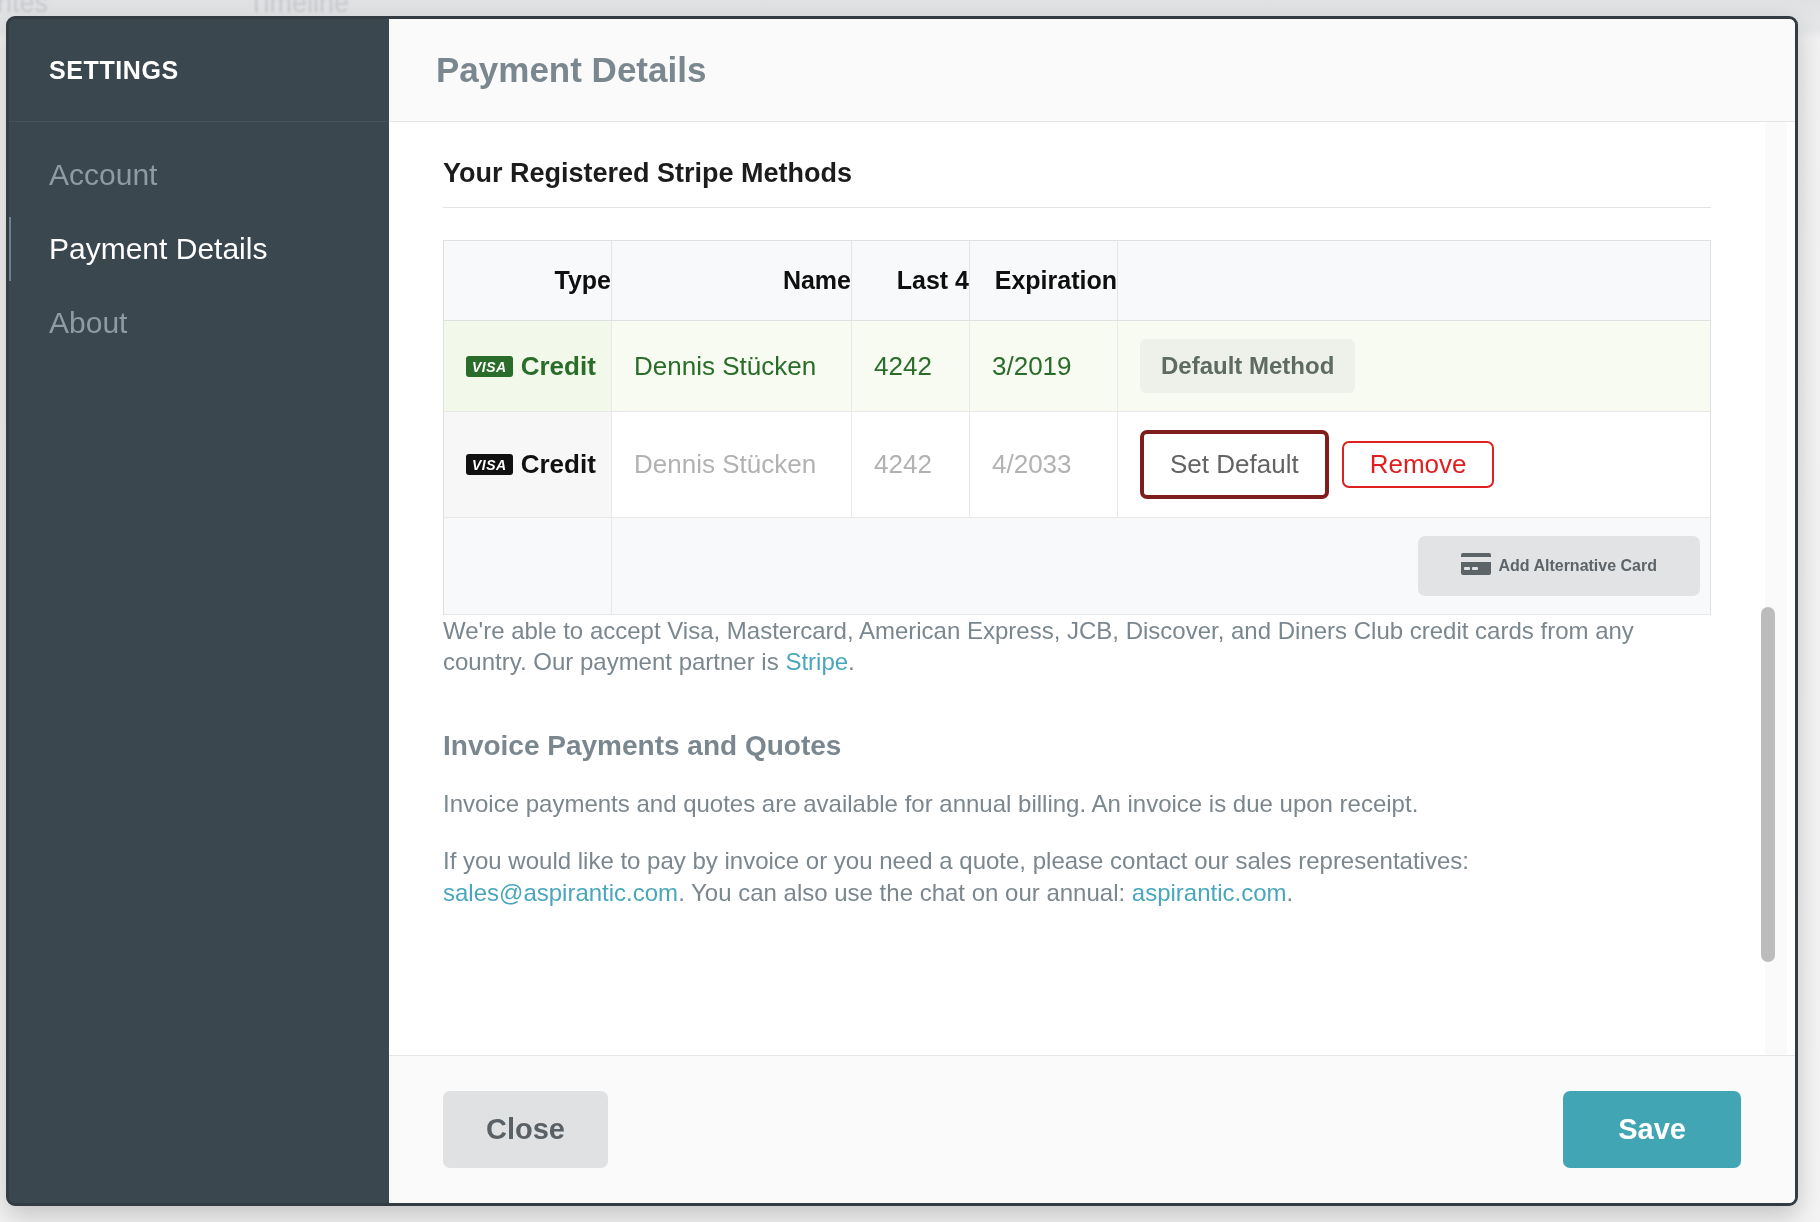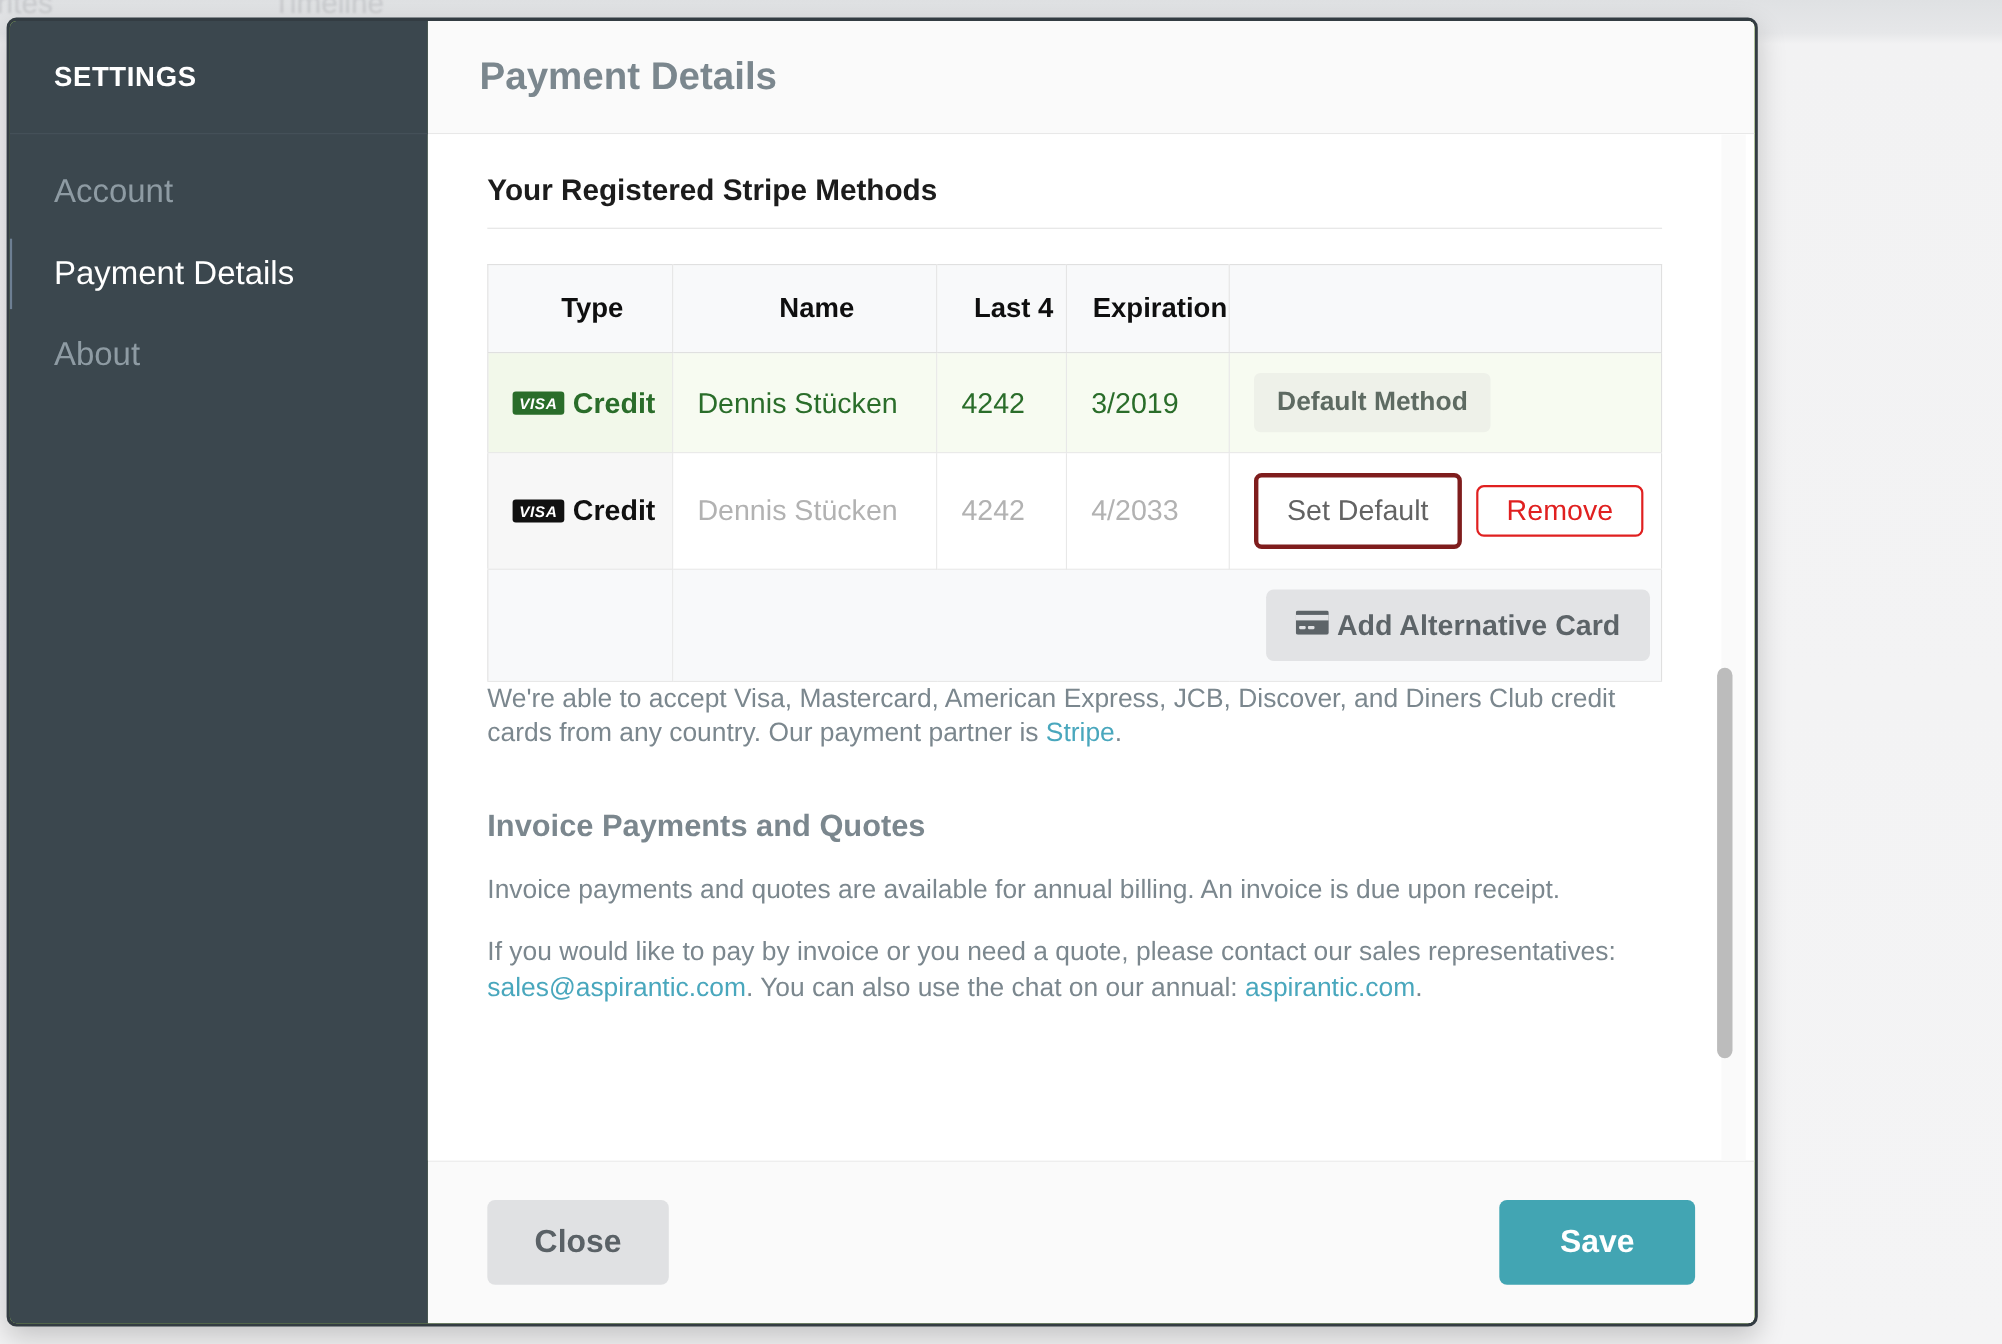--- a/index.html
+++ b/index.html
@@ -30,23 +30,23 @@
   }
   #bg-tabs span { position: absolute; top: 0; }
   .bg-tab-1 { left: -18px; }
   .bg-tab-2 { left: 248px; }
 
   
   #modal {
     position: absolute;
     left: 6px;
     top: 16px;
-    width: 1592px;
+    width: 1792px;
     height: 1190px;
-    background: #bef264;
+    background: #404040;
     border: 3px solid #333c42;
     border-radius: 9px;
     display: flex;
     overflow: hidden;
     box-shadow: 0 10px 26px rgba(0,0,0,.20);
   }
 
   
   #sidebar {
     width: 380px;
@@ -135,21 +135,21 @@
     width: 100%;
     border-collapse: collapse;
     border: 1px solid #e0e0e0;
     table-layout: fixed;
   }
   table#methods th {
     background: #f8f9fa;
     font-size: 25px;
     font-weight: bold;
     color: #0f0f0f;
-    text-align: center;
+    text-align: right;
     padding: 25px 0 25px 22px;
     border-right: 1px solid #e5e5e5;
     border-bottom: 1px solid #e0e0e0;
   }
   table#methods th:last-child { border-right: none; }
   table#methods td {
     padding: 18px 0 18px 22px;
     font-size: 26px;
     border-right: 1px solid #e8e8e8;
     border-bottom: 1px solid #e8e8e8;
@@ -213,24 +213,24 @@
     font-size: 26px;
     color: #e02020;
     padding: 6px 26px;
     cursor: pointer;
     font-family: inherit;
   }
   .btn-addcard {
     background: #e2e3e5;
     border: none;
     border-radius: 7px;
-    font-size: 26px;
+    font-size: 16px;
     font-weight: bold;
     color: #5d6468;
-    padding: 17px 27px;
+    padding: 17px 43px;
     cursor: pointer;
     display: inline-flex;
     align-items: center;
     gap: 7px;
     font-family: inherit;
   }
   .addcard-wrap { display: flex; justify-content: flex-end; padding-right: 10px; }
 
   
   .prose-h {

